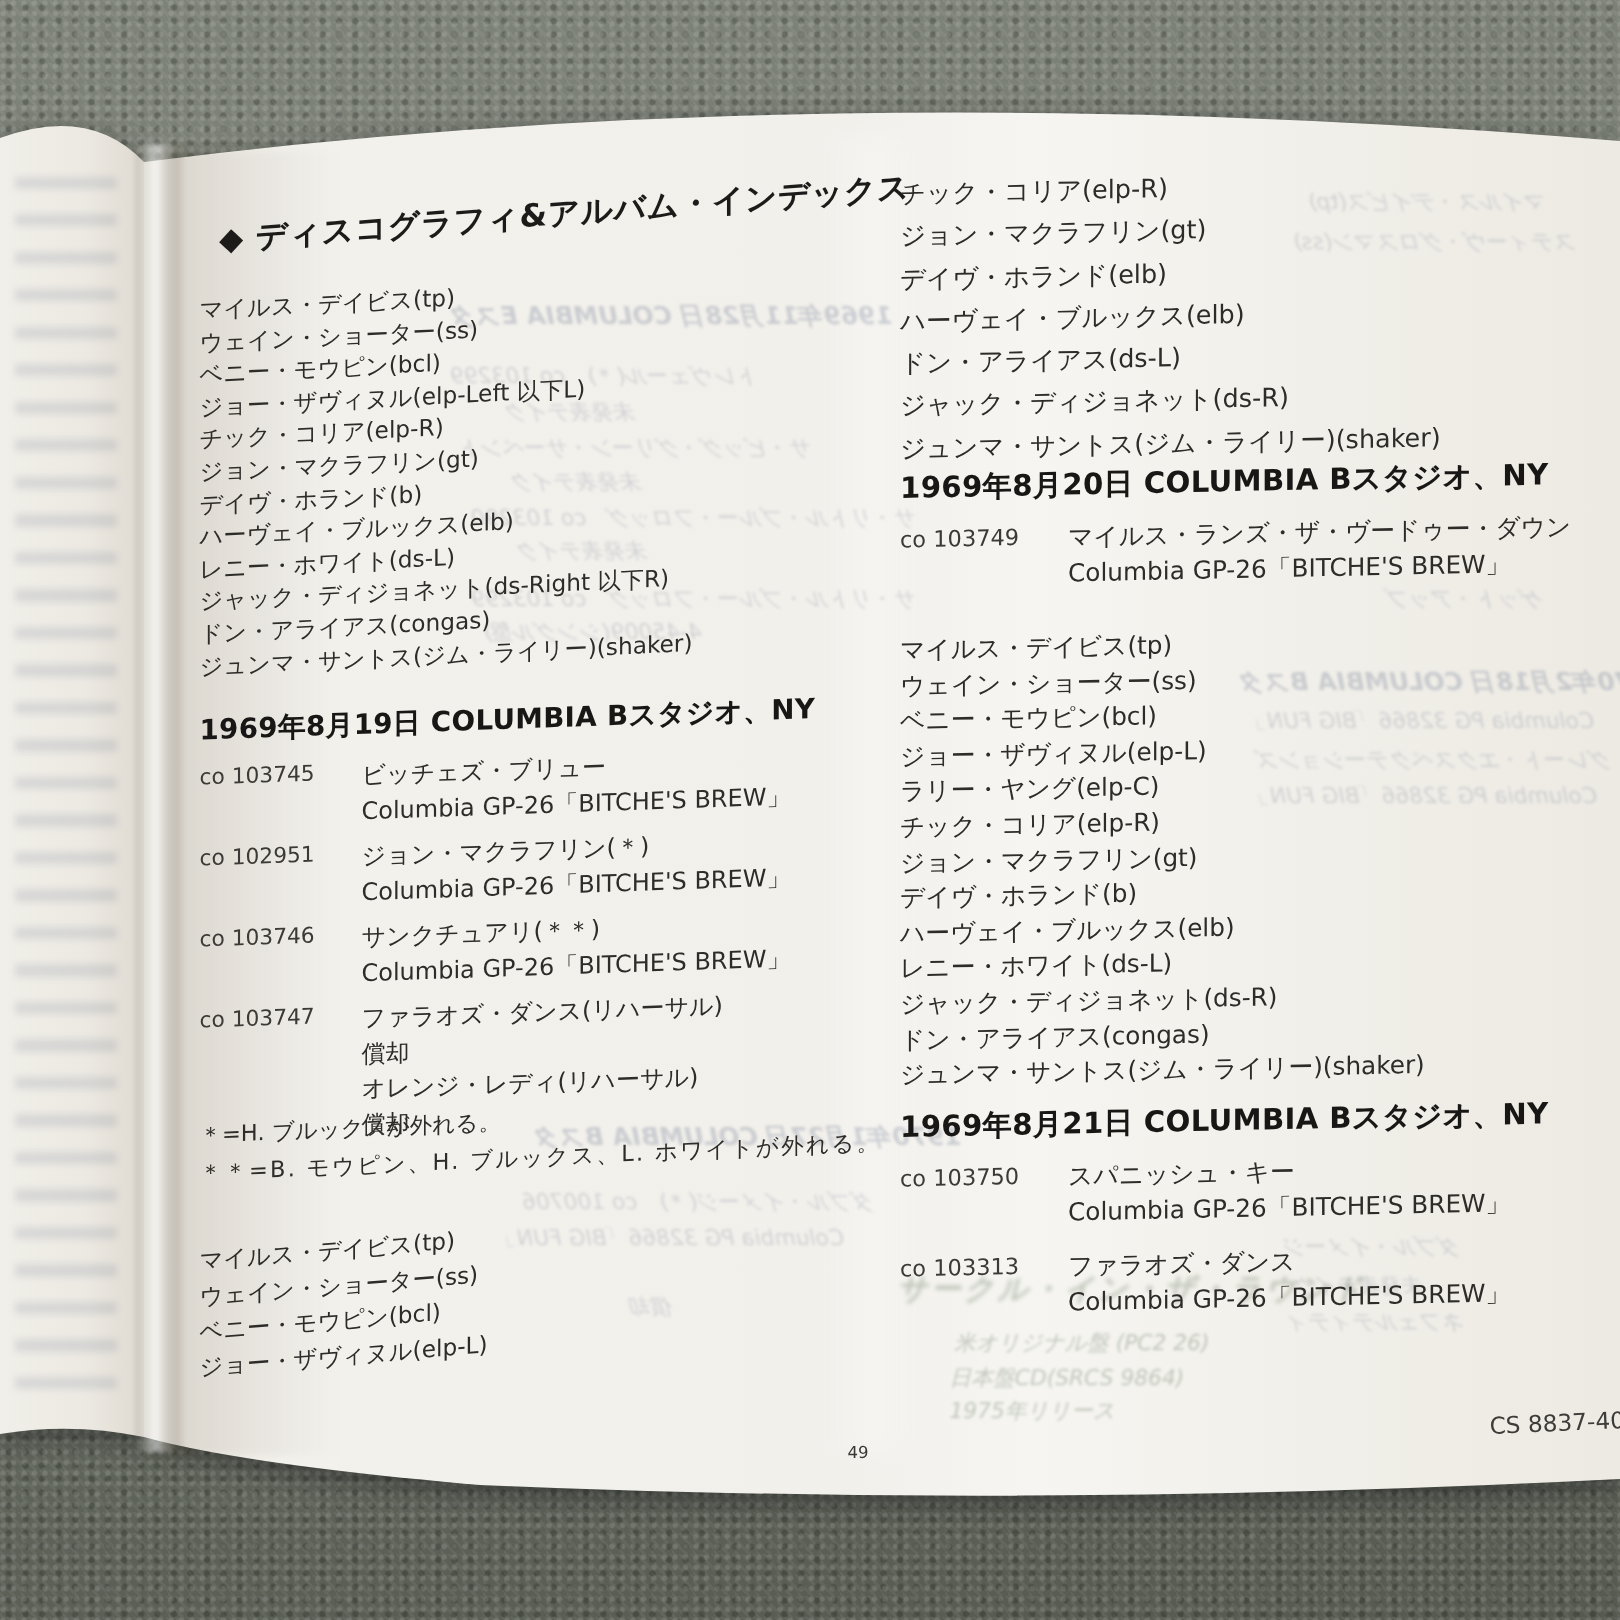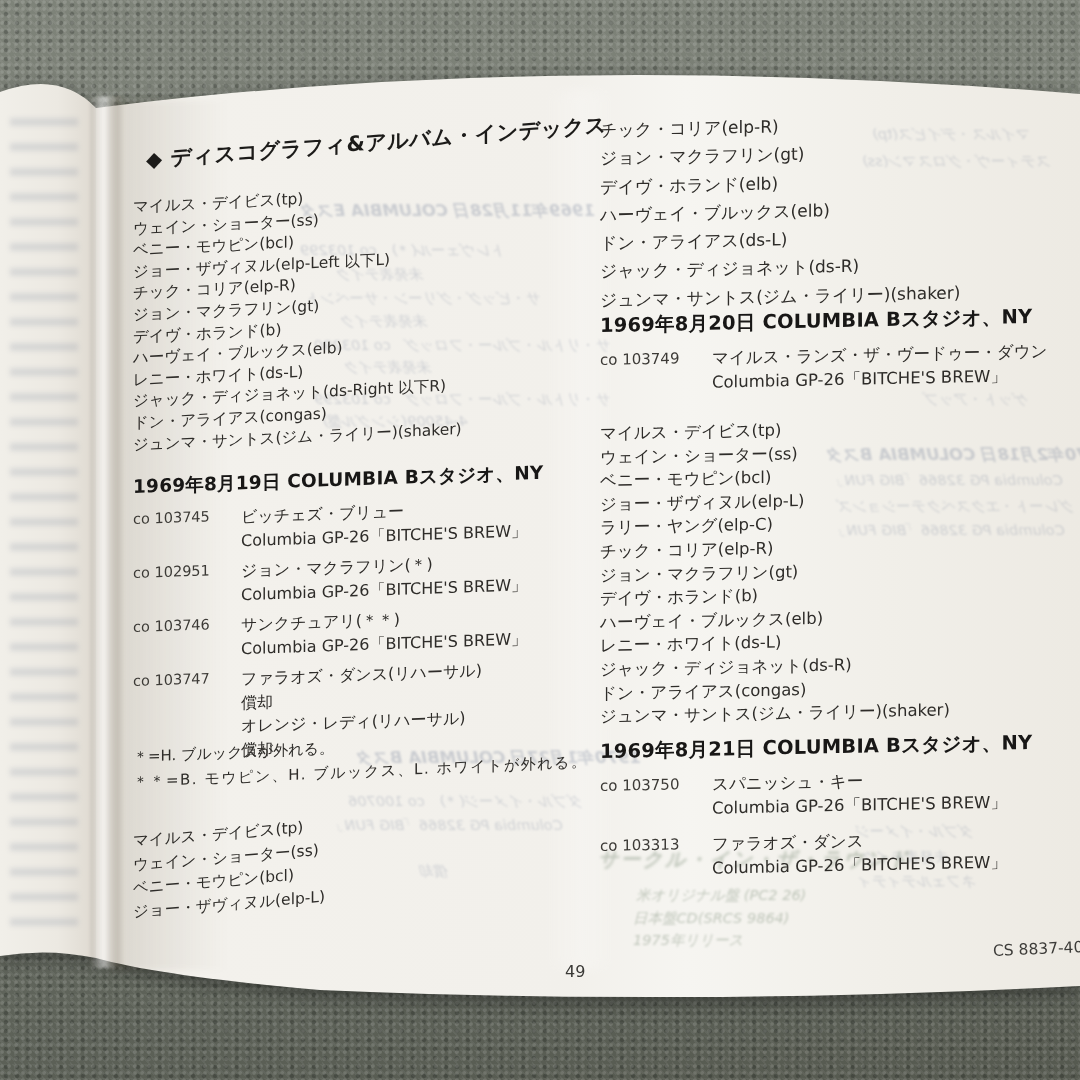--- a/index.html
+++ b/index.html
@@ -55,21 +55,21 @@
   .session{transform-origin:left top;}
   .session h2{margin:0 0 10px 0;font-size:18.5px;font-weight:700;color:#181716;letter-spacing:.2px;white-space:nowrap;}
   .rcol .session h2{font-size:19.5px;}
   .entry{display:flex;margin-bottom:7px;}
   .entry .matrix{flex:0 0 108px;font-size:14.5px;color:#3c3a36;padding-top:2px;}
   .rcol .entry .matrix{flex-basis:112px;font-size:15px;}
   .entry .lines div{font-size:16px;line-height:23.5px;white-space:nowrap;}
   .rcol .entry .lines div{font-size:16.5px;line-height:24px;}
   .footnotes{font-size:15px;line-height:25px;transform:skewY(-2.6deg);transform-origin:left top;}
   .footnotes .fn2{letter-spacing:1.5px;}
-  .pageno{font-size:16px;color:#3a3936;}
+  .pageno{font-size:11px;color:#3a3936;}
   .catalog{font-size:15.5px;color:#3d3c39;transform:rotate(-2.5deg);}
   
   .g{position:absolute;font-size:14.5px;color:#6e7a94;opacity:.26;filter:blur(1px);
      transform:scaleX(-1);white-space:nowrap;}
   .g.nm{transform:none;}
   .g.b{font-weight:700;font-size:16.5px;opacity:.3;}
   .g.gr{color:#72846e;opacity:.4;}
   .g.big{font-size:20px;letter-spacing:2px;font-weight:700;filter:blur(1.4px);}
 </style>
 </head>

